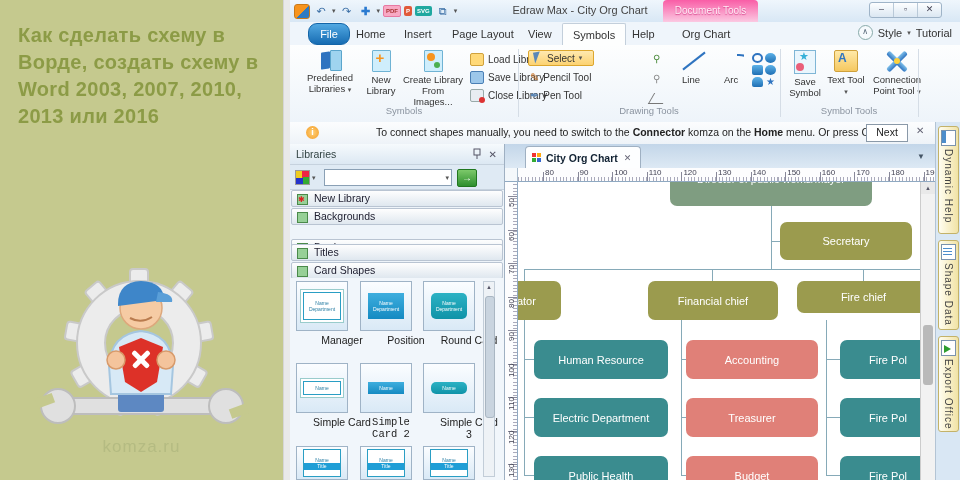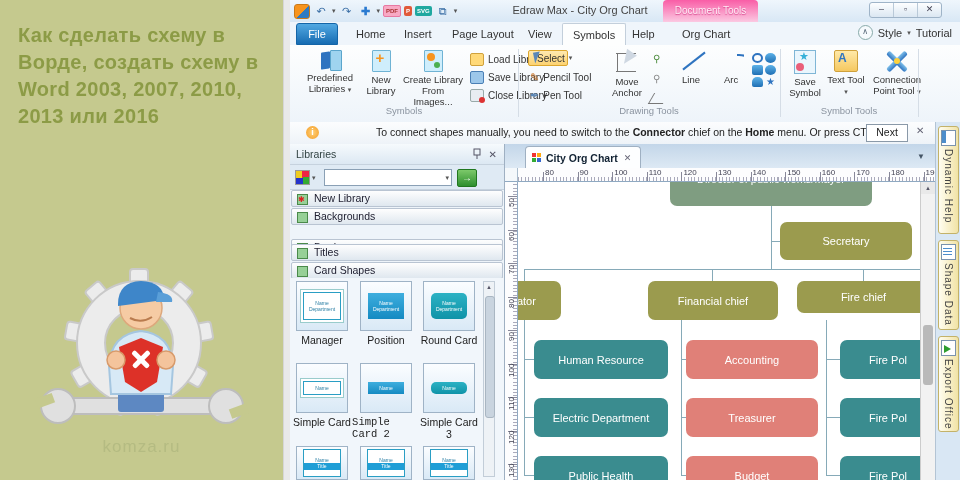--- a/index.html
+++ b/index.html
@@ -111,21 +111,21 @@
   .lib-combo i{position:absolute;right:2px;top:4px;font-style:normal;font-size:7px;color:#555;}
   .go-btn{position:absolute;left:167px;top:4px;width:18px;height:16px;background:linear-gradient(#7cc96a,#2e8f2e);
     border:1px solid #21771f;border-radius:2px;color:#fff;text-align:center;line-height:15px;font-size:10px;font-weight:bold;}
   .lib-section{position:absolute;left:1px;width:212px;height:17px;background:linear-gradient(#fefefe,#dfe7ef);
     border:1px solid #b9c4d2;border-radius:2px;box-sizing:border-box;line-height:15px;font-size:10.5px;color:#223;padding-left:22px;}
   .lib-section .sic{position:absolute;left:5px;top:3px;width:9px;height:9px;background:#97d097;border:1px solid #4a8a4a;}
   .lib-section .sic.newstar::after{content:"✱";position:absolute;left:0px;top:-3px;color:#d22;font-size:8px;}
   .cardsarea{position:absolute;left:0;top:134px;width:214px;height:202px;background:#f1f6fb;}
   .tile{position:absolute;width:52px;height:50px;background:linear-gradient(#fbfdff,#d9e9f6);border:1px solid #9fb3c6;
     box-sizing:border-box;display:flex;align-items:center;justify-content:center;}
-  .tile-label{position:absolute;width:60px;text-align:center;font-size:10.5px;color:#222;}
+  .tile-label{position:absolute;width:60px;text-align:center;font-size:10.5px;color:#222;margin-left:20px;}
   .cardshape{width:36px;height:26px;display:flex;flex-direction:column;align-items:center;justify-content:center;
     font-size:5px;line-height:6px;text-align:center;}
   .cs-outline{background:#fff;border:1px solid #2a9ec4;color:#2a7ea4;box-shadow:0 0 0 2px #fff,0 0 0 3px #9cc;}
   .cs-blue{background:linear-gradient(#3eaede,#148ac2);color:#fff;}
   .cs-teal{background:linear-gradient(#2cb2c4,#0f93a8);color:#fff;border-radius:5px;}
   .cs-stripe{background:#fff;border:1px solid #2a9ec4;color:#2a7ea4;}
   .cs-stripe .band{width:100%;height:7px;background:#1f9ed6;color:#fff;}
   .lib-scroll{position:absolute;left:193px;top:3px;width:12px;height:196px;background:#eef2f6;border:1px solid #c2cdd8;box-sizing:border-box;}
   .lib-scroll .up{position:absolute;left:0;top:0;width:10px;height:11px;text-align:center;font-size:6px;color:#556;line-height:11px;}
   .lib-scroll .thumb{position:absolute;left:1px;top:14px;width:8px;height:120px;background:#c9d4df;border:1px solid #a9b6c2;border-radius:3px;}
@@ -247,21 +247,21 @@
       <div class="title-text">Edraw Max - City Org Chart</div>
       <div class="doctools">Document Tools</div>
       <div class="winbtns">
         <span class="winbtn">–</span>
         <span class="winbtn">▫</span>
         <span class="winbtn">✕</span>
       </div>
     </div>
 
     <div class="tabrow">
-      <span class="rtab rtab-file" style="left:6px;">File</span>
+      <span class="rtab rtab-file" style="left:18px;border-radius:9px;">File</span>
       <span class="rtab" style="left:56px;">Home</span>
       <span class="rtab" style="left:104px;">Insert</span>
       <span class="rtab" style="left:152px;">Page Layout</span>
       <span class="rtab" style="left:228px;">View</span>
       <span class="rtab rtab-active" style="left:272px;">Symbols</span>
       <span class="rtab" style="left:332px;">Help</span>
       <span class="rtab" style="left:382px;">Org Chart</span>
       <div class="tabrow-right">
         <span class="chev-circle">∧</span>
         <span>Style</span>
@@ -292,38 +292,32 @@
         <span class="mini m-save"></span>
         <span>Save Library</span>
       </div>
       <div class="smallrow" style="left:180px;top:42px;">
         <span class="mini m-close"></span>
         <span>Close Library</span>
       </div>
       <div class="rgroup-label" style="left:0;width:228px;">Symbols</div>
       <div class="rdivider" style="left:228px;"></div>
 
-      <div class="smallrow sel-hl" style="left:238px;top:5px;width:40px;">
+      <div class="smallrow sel-hl" style="left:238px;top:5px;width:66px;">
         <span class="cursor-ic"></span>
         <span>Select</span>
           <span class="tiny-arrow">▾</span>
       </div>
       <div class="smallrow" style="left:240px;top:24px;">
         <span style="color:#c9762b;font-size:11px;">✎</span>
         <span>Pencil Tool</span>
       </div>
       <div class="smallrow" style="left:240px;top:42px;">
         <span style="color:#5a87b8;font-size:11px;">✒</span>
         <span>Pen Tool</span>
-      </div>
-      <div class="bigbtn" style="left:314px;width:46px;">
-        <div class="bicon i-move-anchor">
-            <span class="pen-nib"></span>
-          </div>
-        <span>Move Anchor</span>
       </div>
       <div style="position:absolute;left:363px;top:8px;color:#4a8a3a;font-size:10px;">⚲</div>
       <div style="position:absolute;left:363px;top:28px;color:#888;font-size:10px;">⚲</div>
       <div style="position:absolute;left:361px;top:48px;width:14px;height:10px;border-left:1px solid #777;border-bottom:1px solid #777;transform:skewX(-30deg);"></div>
       <div class="bigbtn" style="left:382px;width:38px;">
         <div class="bicon i-line"></div>
         <span>Line</span>
       </div>
       <div class="bigbtn" style="left:424px;width:34px;">
         <div class="bicon i-arc"></div>
@@ -353,21 +347,21 @@
             <i></i>
           </div>
         <span>Connection Point Tool</span> <span class="tiny-arrow">▾</span>
       </div>
       <div class="rgroup-label" style="left:490px;width:138px;">Symbol Tools</div>
       <div class="rdivider" style="left:628px;"></div>
     </div>
 
     <div class="infobar">
       <span class="info-ic">i</span>
-      <span class="info-text"><span>To connect shapes manually, you need to switch to the </span><b>Connector</b><span> chief on the </span><b>Home</b><span> menu. Or press CTRL+3.</span></span>
+      <span class="info-text"><span>To connect shapes manually, you need to switch to the </span><b>Connector</b><span> komza on the </span><b>Home</b><span> menu. Or press CTRL+3.</span></span>
       <span class="next-btn">Next</span>
       <span class="info-x">✕</span>
     </div>
 
     <div class="libpanel">
       <div class="lib-head">
         <span>Libraries</span>
         <svg class="pin" viewBox="0 0 10 12">
             <rect x="2" y="1" width="6" height="6" fill="none" stroke="#556"></rect>
             <line x1="5" y1="7" x2="5" y2="11" stroke="#556"></line>

